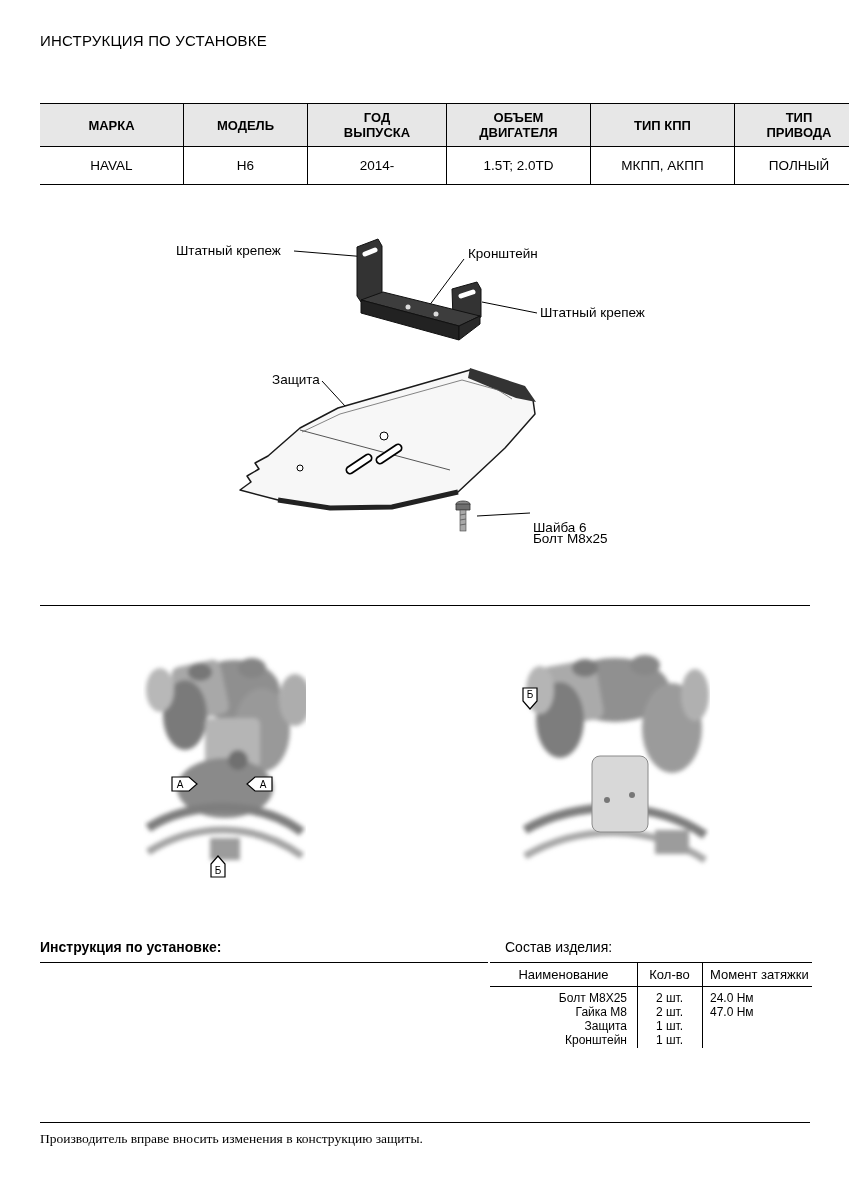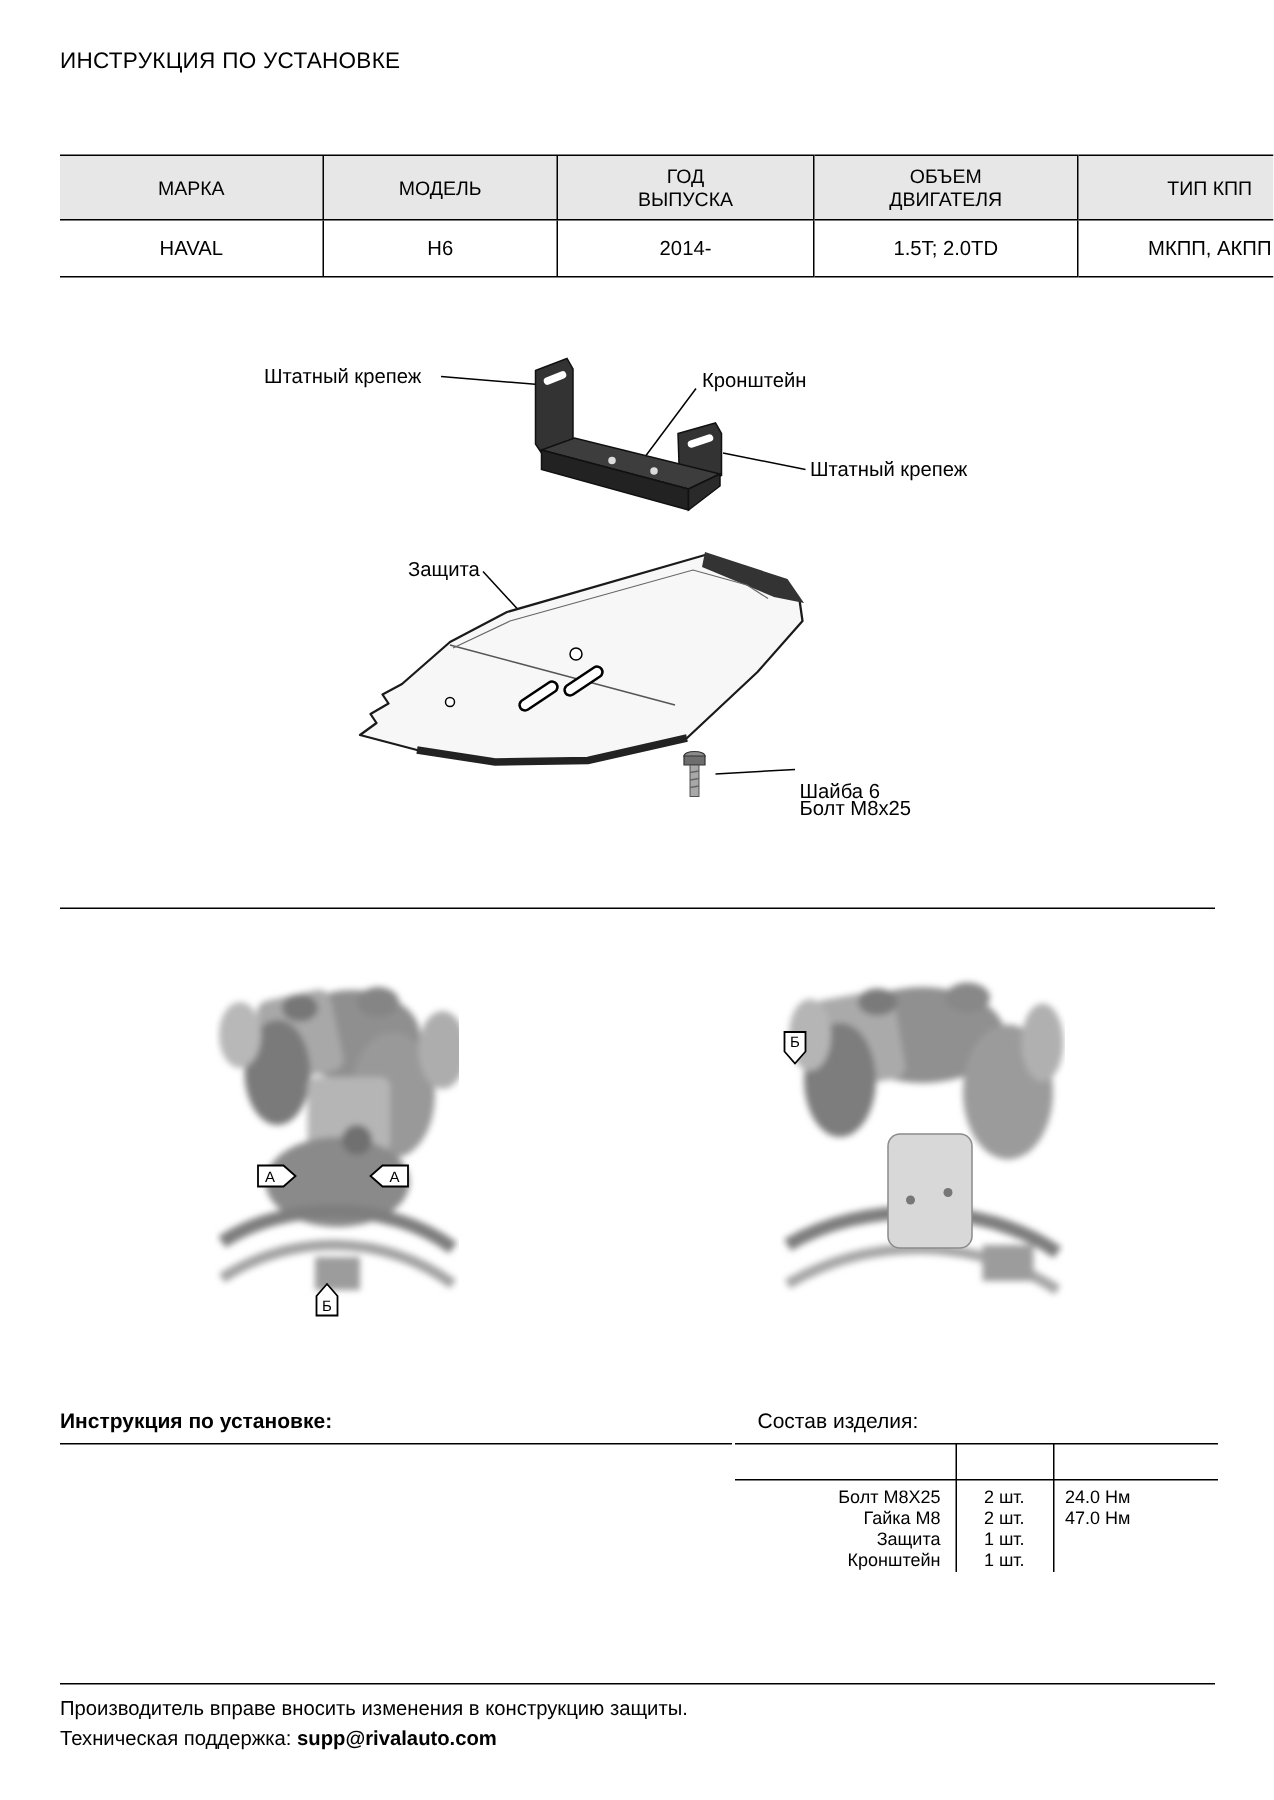--- a/index.html
+++ b/index.html
@@ -15,21 +15,21 @@
   .title-line { left:40px; top:32px; font-size:15px; letter-spacing:0.2px; }
   .product-row { left:40px; top:56px; display:flex; font-size:15px; font-weight:bold; }
   .product-row .product { width:255px; }
 
   
   .spec-wrap { left:40px; top:103px; width:770px; }
   table.spec { border-collapse:collapse; width:770px; table-layout:fixed; }
   table.spec th, table.spec td { text-align:center; vertical-align:middle; }
   table.spec th {
     background:#e7e7e7; border-top:1.5px solid #000; border-bottom:1px solid #000;
-    font-weight:normal; font-size:13px; padding:6px 20px; white-space:pre-line; line-height:15px;
+    font-weight:bold; font-size:13px; padding:6px 4px; white-space:pre-line; line-height:15px;
   }
   table.spec td { border-bottom:1.5px solid #000; font-size:13.5px; padding:11px 4px; }
   table.spec th + th, table.spec td + td { border-left:1px solid #000; }
   .c1{width:135px}.c2{width:115px}.c3{width:130px}.c4{width:135px}.c5{width:135px}.c6{width:120px}
 
   
   .dlabel { font-size:13.5px; white-space:nowrap; }
 
   .divider { position:absolute; background:#000; height:1px; }
 
@@ -45,21 +45,21 @@
   .pt-vline { position:absolute; top:0; width:1px; height:86px; background:#000; }
   .pt-head { position:absolute; top:0; left:0; width:322px; height:24px; display:flex; align-items:center; font-size:13px; }
   .pt-rows { position:absolute; top:29px; left:0; width:322px; font-size:12px; line-height:14px; }
   .pt-row { display:flex; }
   .pcol-name { width:147px; text-align:center; }
   .pcol-qty  { width:65px;  text-align:center; }
   .pcol-tq   { width:110px; text-align:left; padding-left:8px; box-sizing:border-box; }
   .pt-row .pcol-name { text-align:right; padding-right:10px; box-sizing:border-box; }
 
   
-  .foot1 { left:40px; top:1131px; font-size:13.5px; }
+  .foot1 { left:40px; top:1131px; font-size:13.5px;font-family:Liberation Serif, serif; }
   .foot2 { left:40px; top:1151px; font-size:13.5px; }
   .foot2 b { font-weight:bold; }
 
   svg.overlay { position:absolute; left:0; top:0; width:849px; height:1200px; }
 </style>
 </head>
 <body>
 
 <div class="page">
 
@@ -216,20 +216,25 @@
 
   <div class="divider" style="left:40px; top:605px; width:770px;"></div>
   <div class="divider" style="left:40px; top:962px; width:448px;"></div>
   <div class="divider" style="left:40px; top:1122px; width:770px;"></div>
 
   <div class="abs inst-title">Инструкция по установке:</div>
 
   <div class="abs parts-title">Состав изделия:</div>
   <div class="abs parts-table" style="height:90px;">
     <div class="pt-topline"></div>
+    <div class="pt-head">
+      <span class="pcol-name">Наименование</span>
+      <span class="pcol-qty">Кол-во</span>
+      <span class="pcol-tq">Момент затяжки</span>
+    </div>
     <div class="pt-headline"></div>
     <div class="pt-vline" style="left:147px;"></div>
     <div class="pt-vline" style="left:212px;"></div>
     <div class="pt-rows">
       <div class="pt-row">
         <span class="pcol-name">Болт М8Х25</span>
         <span class="pcol-qty">2 шт.</span>
         <span class="pcol-tq">24.0 Нм</span>
       </div>
       <div class="pt-row">
@@ -244,18 +249,14 @@
       </div>
       <div class="pt-row">
         <span class="pcol-name">Кронштейн</span>
         <span class="pcol-qty">1 шт.</span>
         <span class="pcol-tq"></span>
       </div>
     </div>
   </div>
 
   <div class="abs foot1">Производитель вправе вносить изменения в конструкцию защиты.</div>
-  <div class="abs foot2">
-    <span>Техническая поддержка:</span>
-    <b>supp@rivalauto.com</b>
-  </div>
 
 </div>
 
 </body></html>

